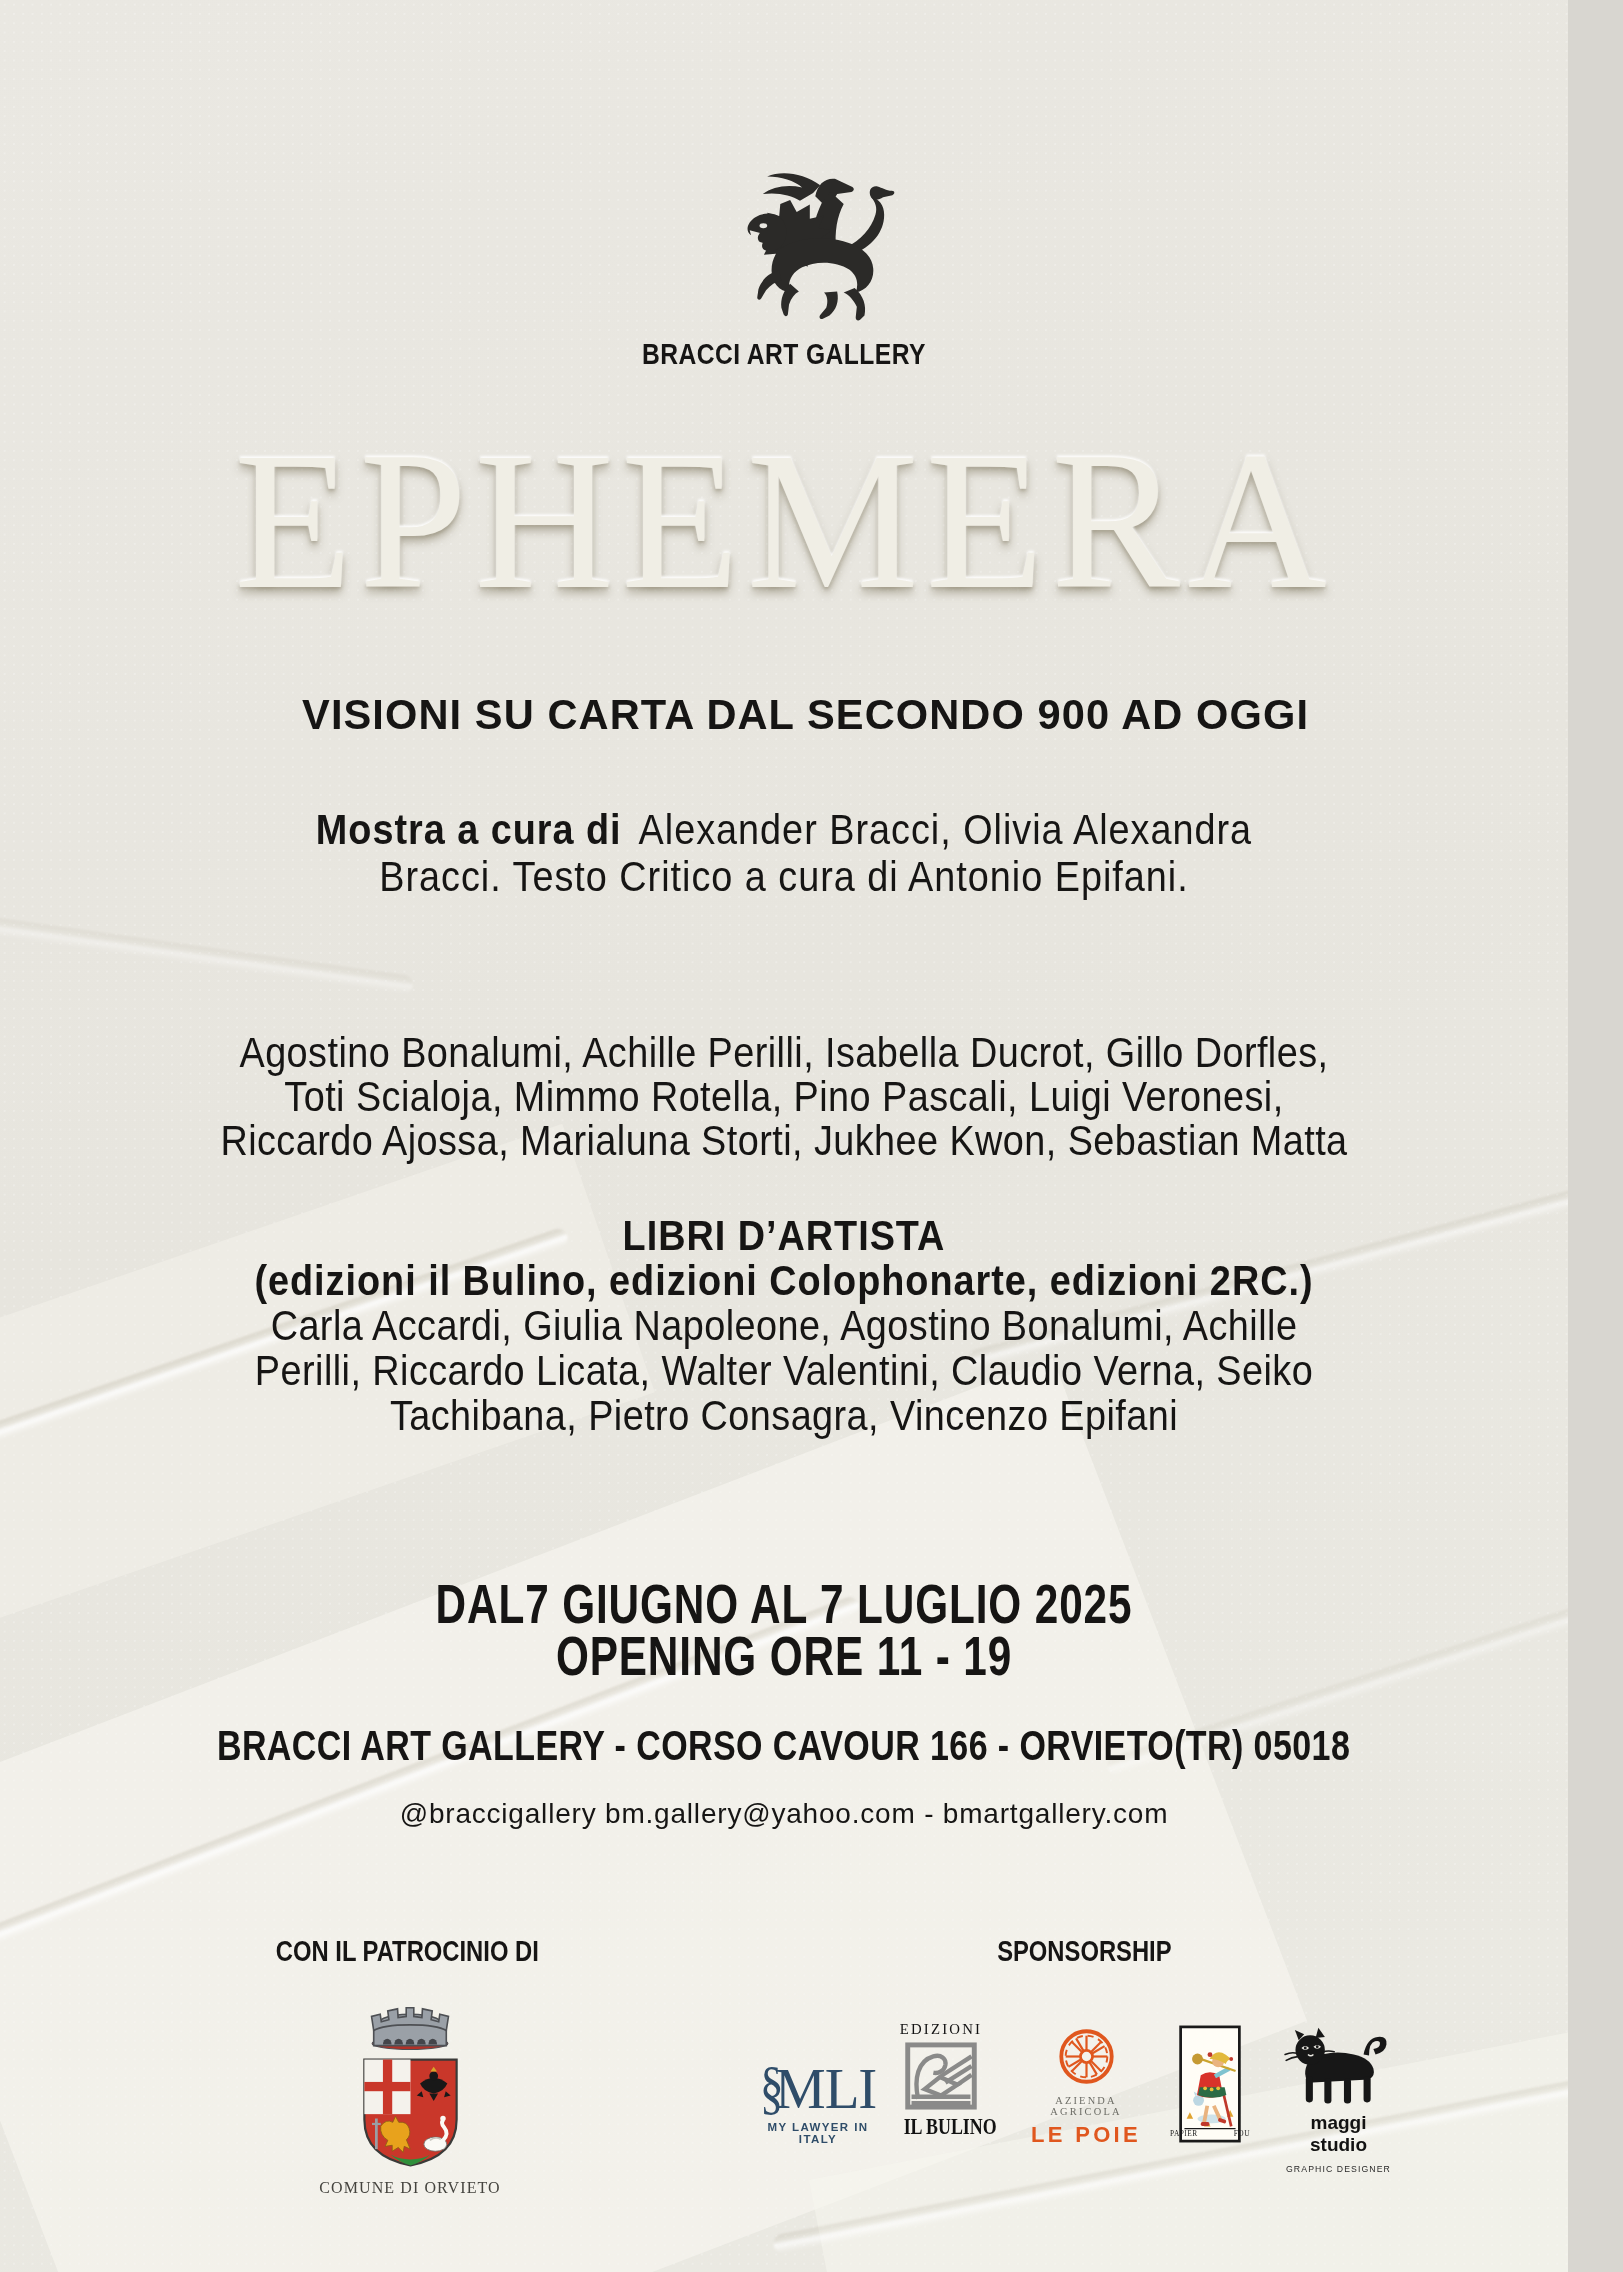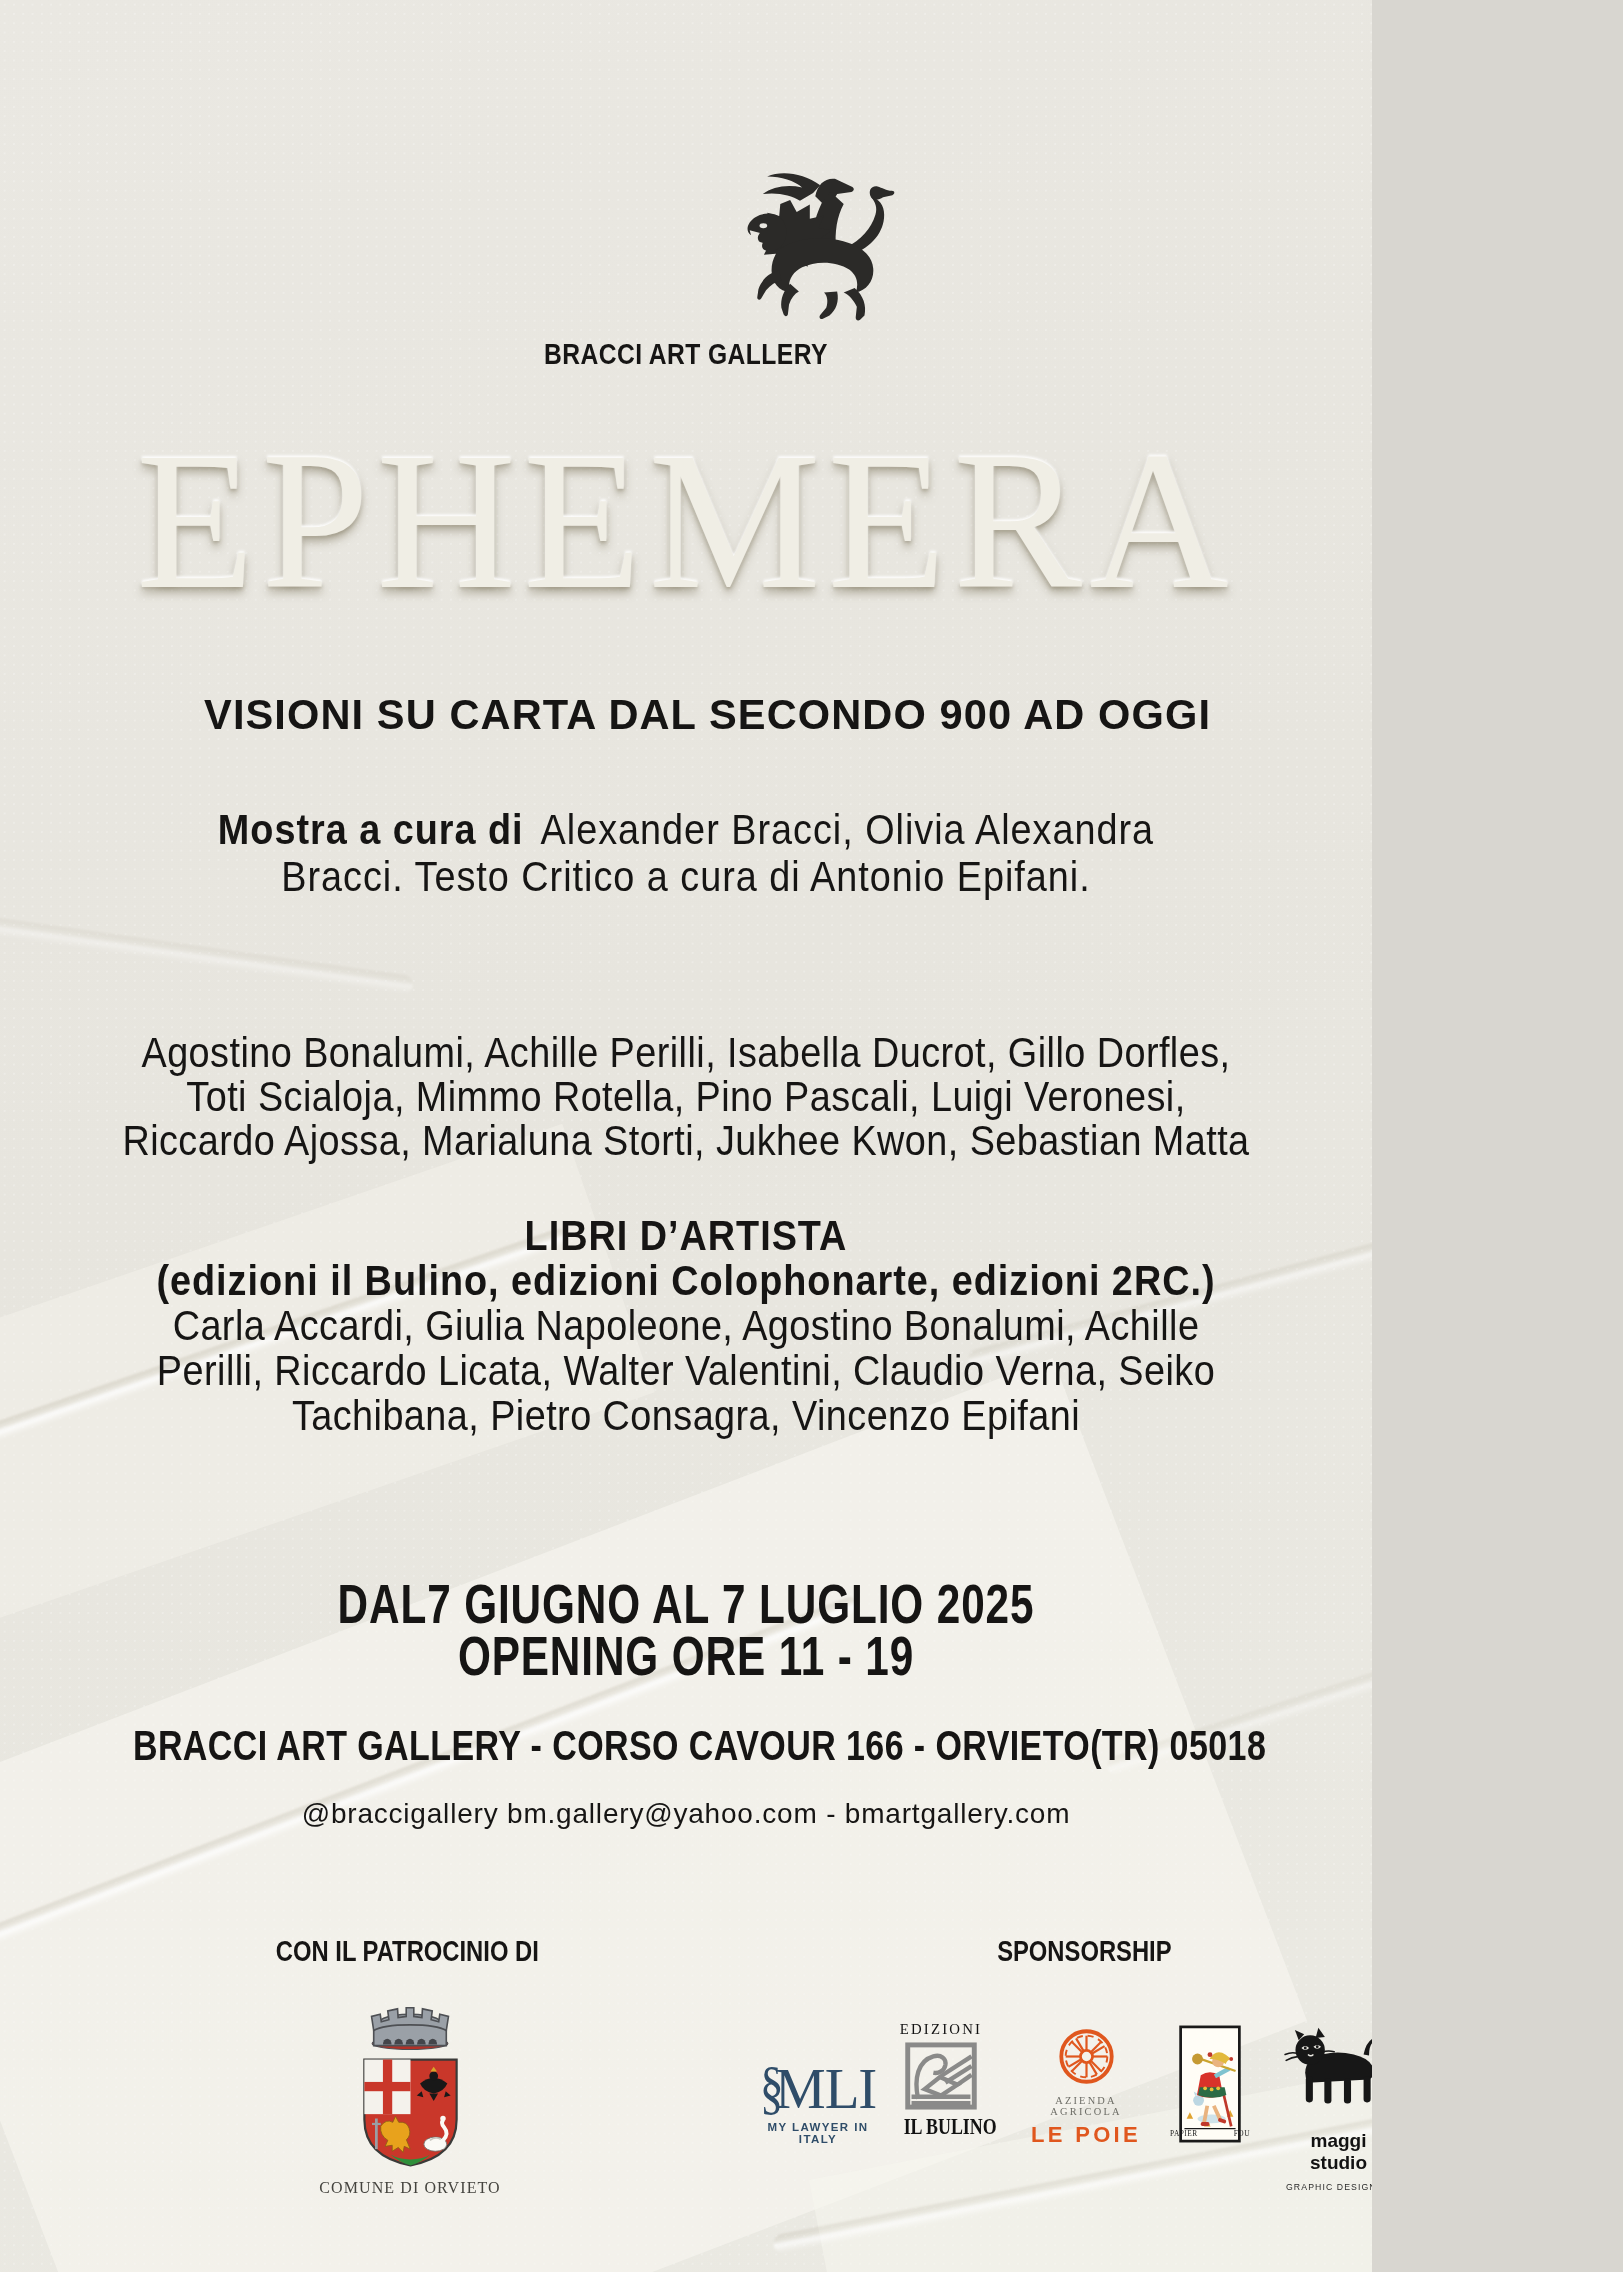--- a/index.html
+++ b/index.html
@@ -1,17 +1,17 @@
 <!DOCTYPE html>
 <html style="font-size:8.7px"><head>
 <meta charset="utf-8">
 <style>
   html,body{margin:0;padding:0;background:#d8d6d0;}
   #poster{
-    position:relative;width:1372px;height:2273px;overflow:hidden;
+    position:relative;width:1568px;height:2273px;overflow:hidden;
     color:#161514;font-family:"Liberation Sans",sans-serif;
     background-color:#e9e7e1;
     background-image:
       radial-gradient(rgba(130,120,98,0.06) 0.5px, transparent 0.7px),
       radial-gradient(rgba(255,255,255,0.55) 0.5px, transparent 0.8px),
       linear-gradient(160deg,#eae8e2 0%,#e7e5de 45%,#ebeae3 100%);
     background-size:6px 6px,9.3px 9.3px,100% 100%;
   }
   .ctr{position:absolute;left:0;width:100%;text-align:center;z-index:3;}
   .cx{display:inline-block;white-space:nowrap;}
@@ -85,21 +85,21 @@
     color:#6d6d66;margin-top:8.2px;}
   #lepoie .name{font-size:22px;font-weight:700;letter-spacing:3.3px;color:#e0571e;margin-top:4.9px;}
 
   #fool{left:1179px;top:2025px;width:62px;height:118px;}
   #fool .cap{position:absolute;left:0;bottom:5.5px;width:100%;display:flex;gap:18px;
     justify-content:center;align-items:center;font-family:"Liberation Serif",serif;
     font-size:7.4px;color:#1a1a1a;letter-spacing:0.5px;}
   #fool .dot{width:3.8px;height:3.8px;border-radius:50%;background:#c0392b;display:inline-block;}
 
   #maggi{left:1281px;top:2026px;width:115px;color:#121212;}
-  #maggi .name{font-size:19px;font-weight:800;margin-top:19px;}
+  #maggi .name{font-size:19px;font-weight:800;margin-top:1px;}
   #maggi .tag{font-size:8.7px;letter-spacing:1.1px;margin-top:8px;color:#2a2a2a;}
 
   .logo-chimera{position:absolute;left:708px;top:158px;width:208px;height:164px;z-index:3;}
 </style>
 </head>
 <body>
 
 <div id="poster">
 
   <div class="patch" style="left:-109px;top:1355px;width:710px;height:284px;transform:rotate(-19deg);transform-origin:left top;background:rgba(246,245,238,.45);"></div>

